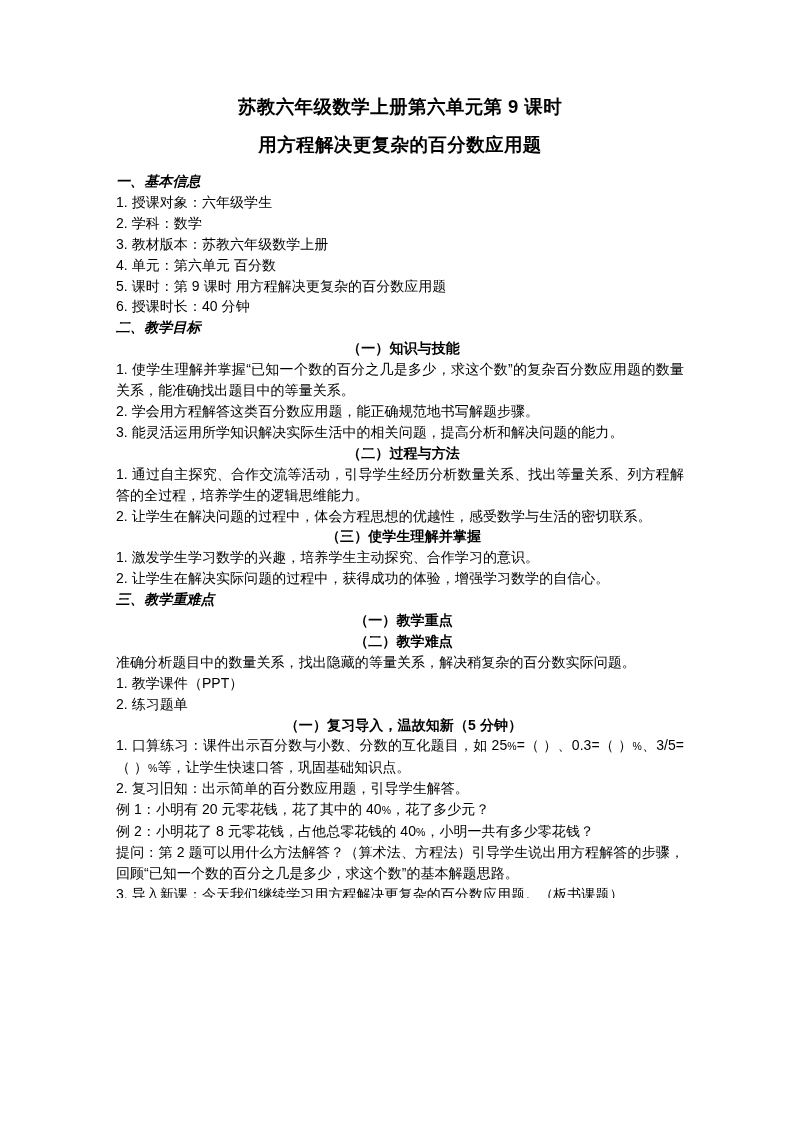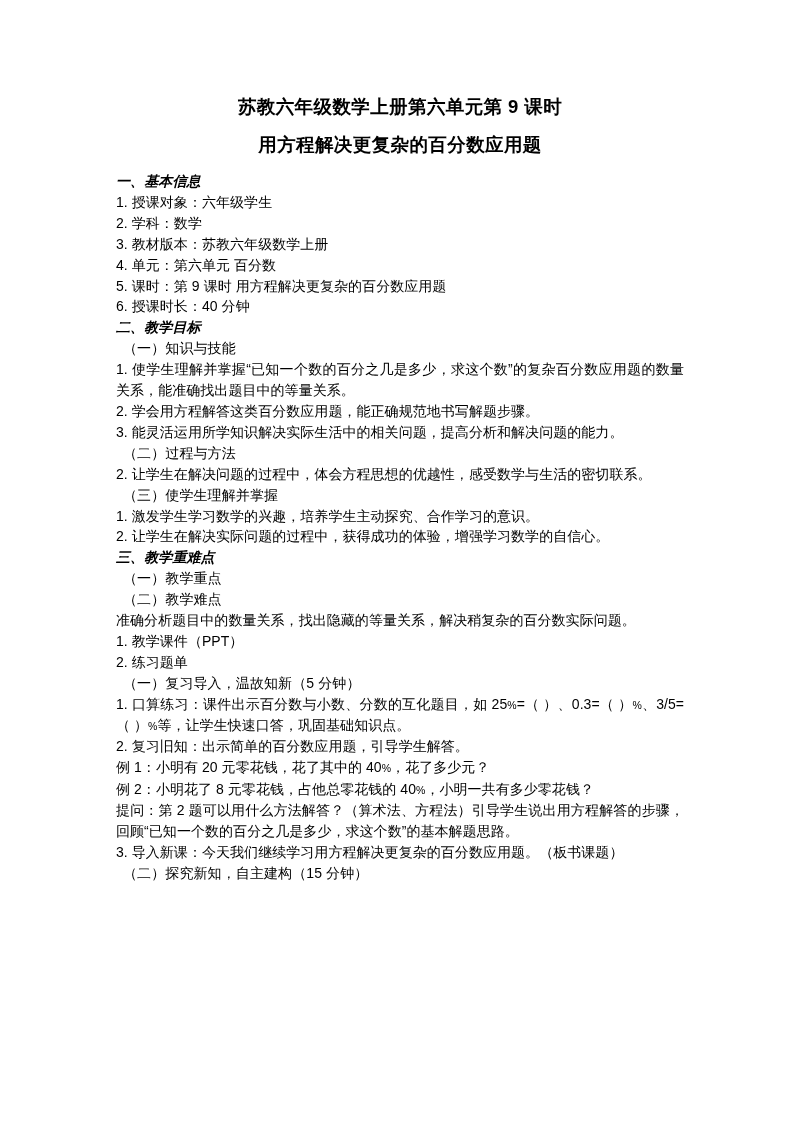--- a/index.html
+++ b/index.html
@@ -43,25 +43,26 @@
   .h-section {
     font-size: 14px;
     font-weight: bold;
     line-height: 20.9px;
     margin: 0;
     letter-spacing: 0.1px;
     font-style: italic;
   }
   .h-sub {
     font-size: 14px;
-    font-weight: normal;
+    font-weight: bold;
     line-height: 20.9px;
     margin: 0;
     padding-left: 7px;
     letter-spacing: 0.1px;
+    text-align: center;
   }
   .para {
     font-size: 14px;
     line-height: 20.9px;
     margin: 0;
     text-align: justify;
     text-justify: inter-ideograph;
     letter-spacing: 0.05px;
     word-break: break-word;
   }
@@ -86,20 +87,21 @@
         <div class="para">3. 教材版本：苏教六年级数学上册</div>
         <div class="para">4. 单元：第六单元  百分数</div>
         <div class="para">5. 课时：第 9 课时  用方程解决更复杂的百分数应用题</div>
         <div class="para">6. 授课时长：40 分钟</div>
         <div class="h-section">二、教学目标</div>
         <div class="h-sub">（一）知识与技能</div>
         <div class="para">1. 使学生理解并掌握“已知一个数的百分之几是多少，求这个数”的复杂百分数应用题的数量关系，能准确找出题目中的等量关系。</div>
         <div class="para">2. 学会用方程解答这类百分数应用题，能正确规范地书写解题步骤。</div>
         <div class="para">3. 能灵活运用所学知识解决实际生活中的相关问题，提高分析和解决问题的能力。</div>
         <div class="h-sub">（二）过程与方法</div>
+        <div class="para">1. 通过自主探究、合作交流等活动，引导学生经历分析数量关系、找出等量关系、列方程解答的全过程，培养学生的逻辑思维能力。</div>
         <div class="para">2. 让学生在解决问题的过程中，体会方程思想的优越性，感受数学与生活的密切联系。</div>
         <div class="h-sub">（三）使学生理解并掌握</div>
         <div class="para">1. 激发学生学习数学的兴趣，培养学生主动探究、合作学习的意识。</div>
         <div class="para">2. 让学生在解决实际问题的过程中，获得成功的体验，增强学习数学的自信心。</div>
         <div class="h-section">三、教学重难点</div>
         <div class="h-sub">（一）教学重点</div>
         <div class="h-sub">（二）教学难点</div>
         <div class="para">准确分析题目中的数量关系，找出隐藏的等量关系，解决稍复杂的百分数实际问题。</div>
         <div class="para">1. 教学课件（PPT）</div>
         <div class="para">2. 练习题单</div>

